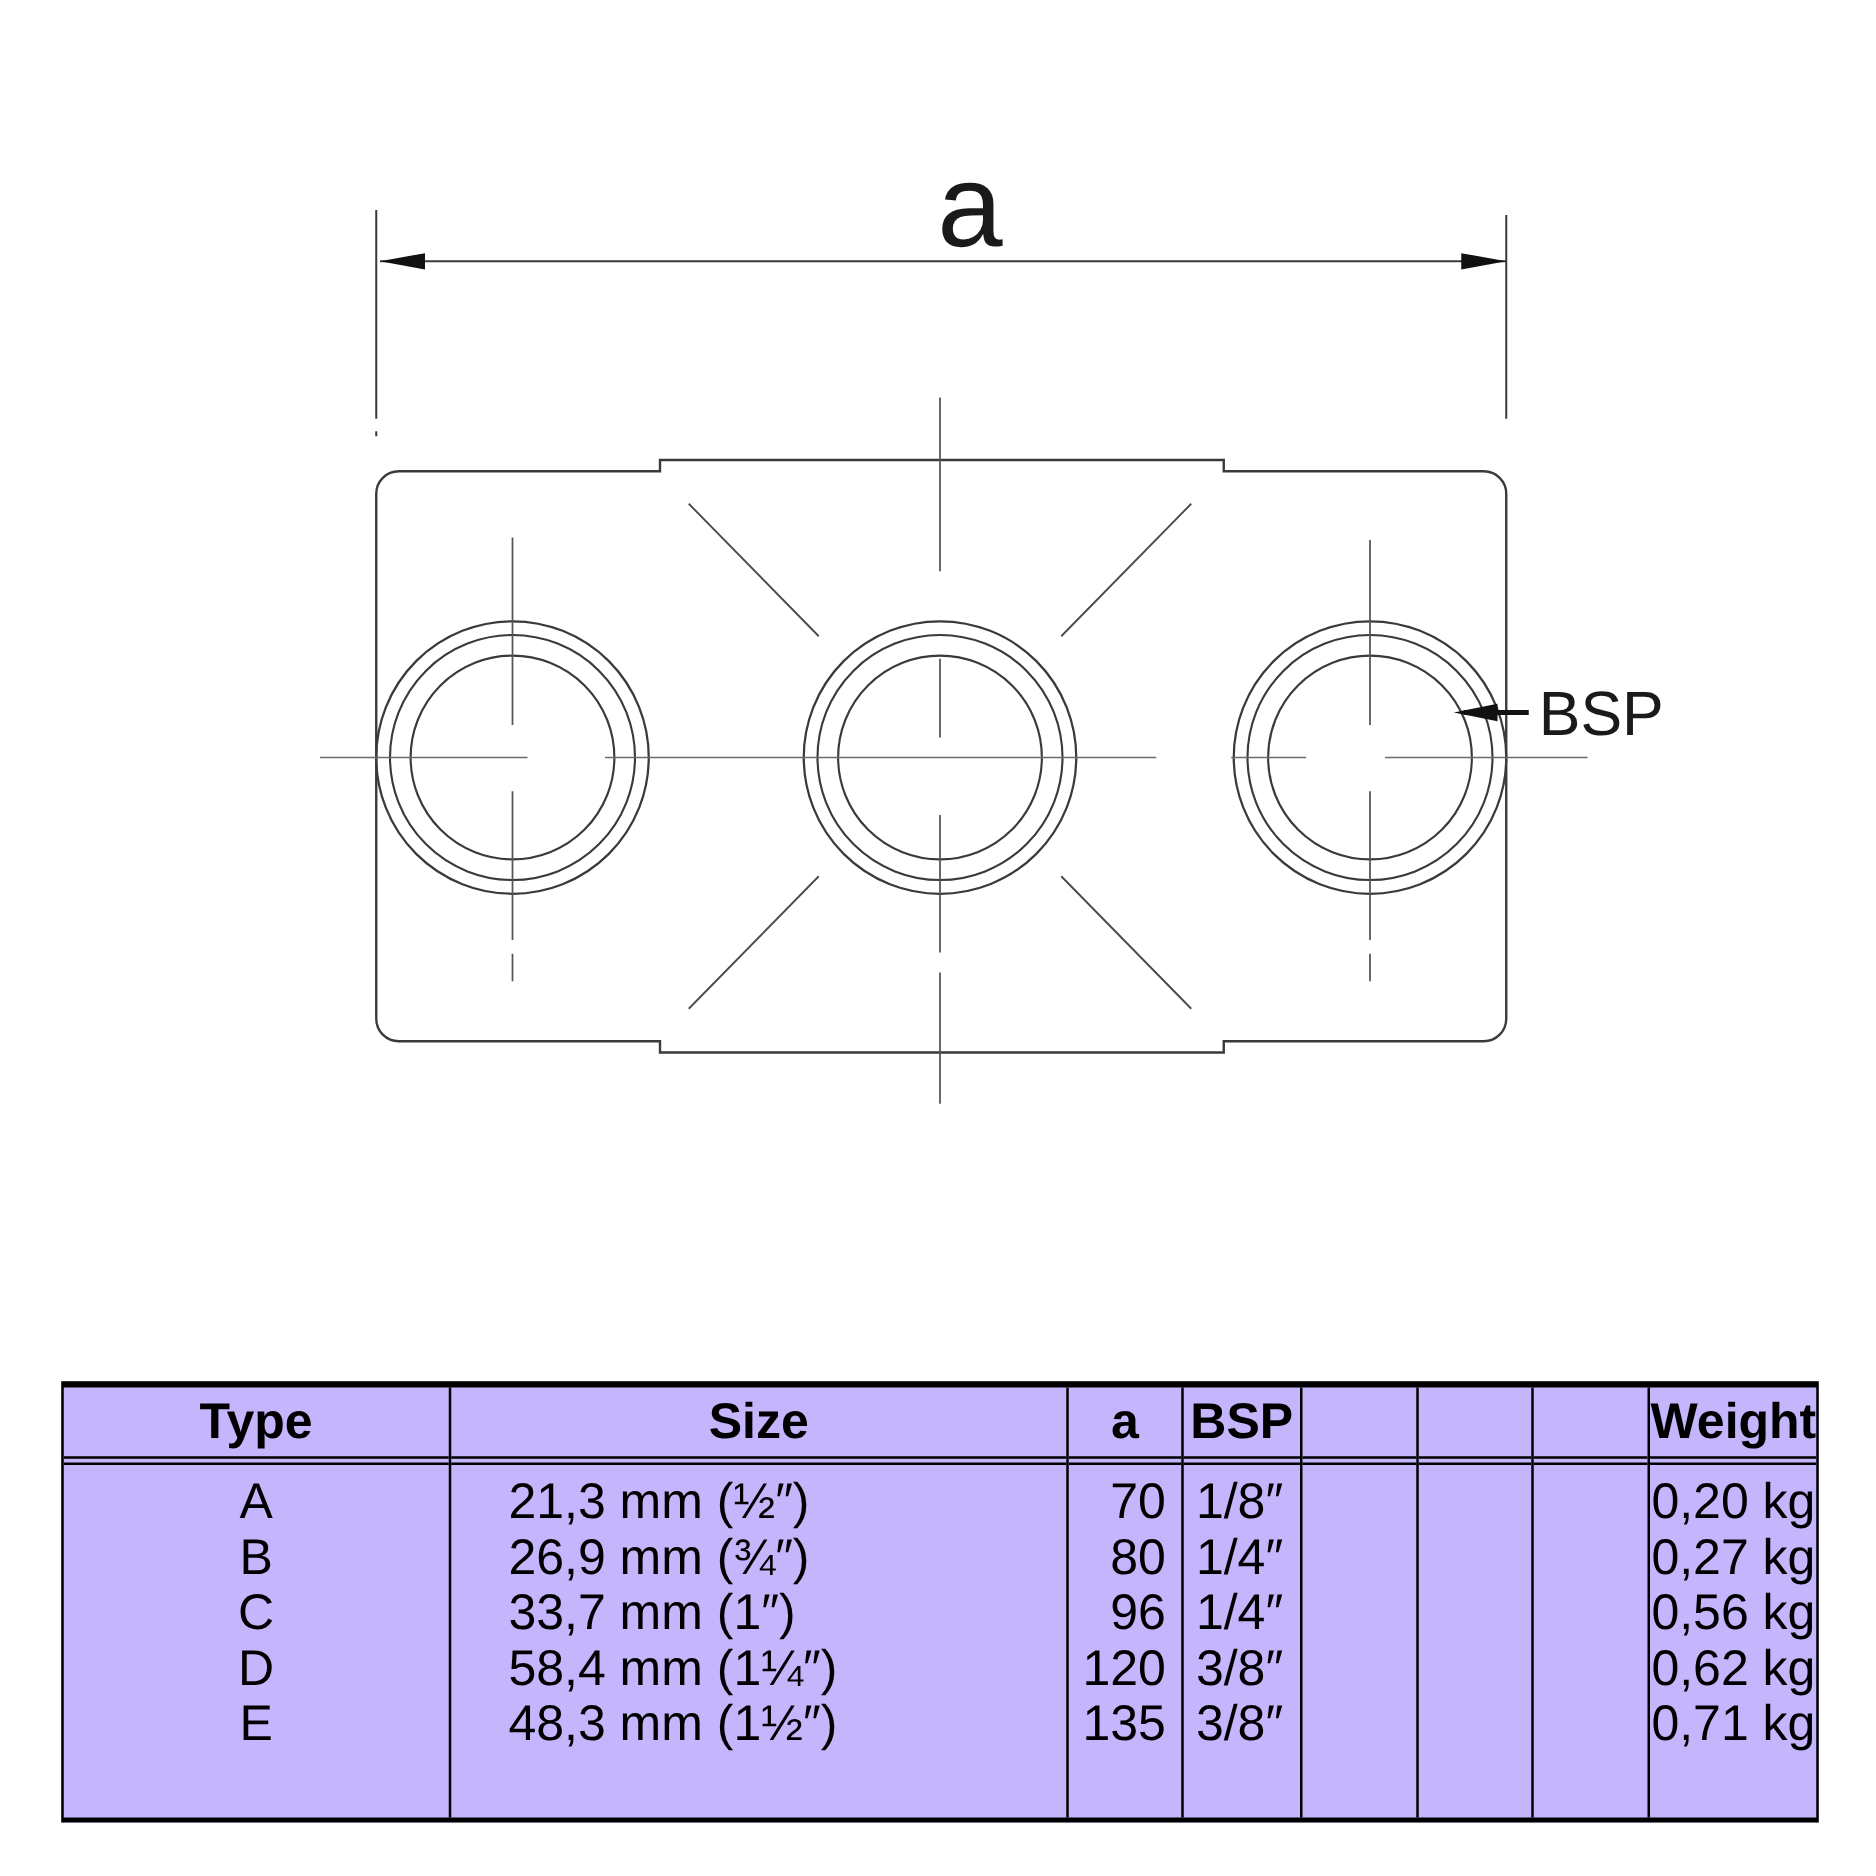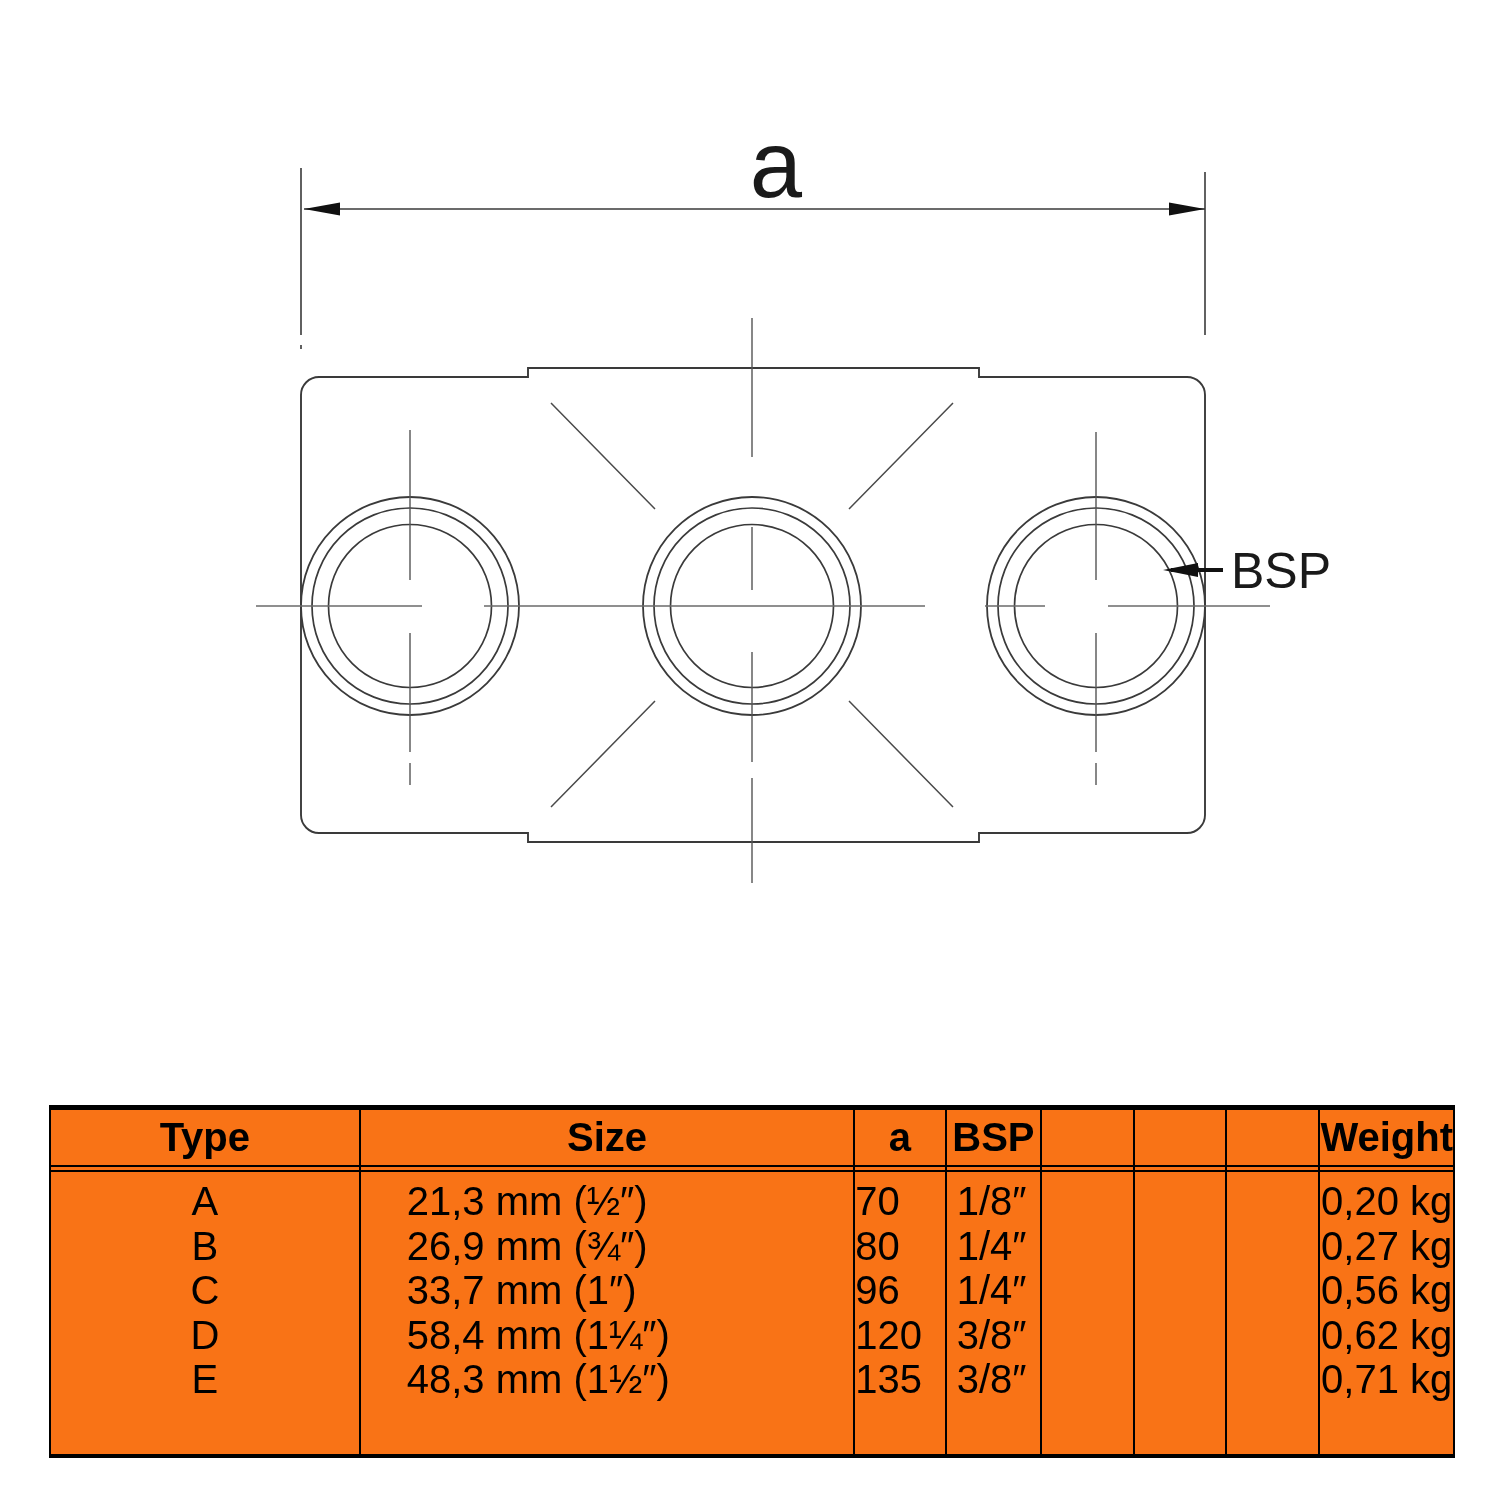--- a/index.html
+++ b/index.html
@@ -27,21 +27,21 @@
     top: 1105px;
     width: 1406px;
     height: 353px;
     box-sizing: border-box;
     border-top: 5px solid #000;
     border-bottom: 4px solid #000;
     border-left: 2px solid #000;
     border-right: 2px solid #000;
     display: flex;
     flex-direction: row;
-    background: #f97316;
+    background: #c4b5fd;
     color: #000;
   }
   .col {
     box-sizing: border-box;
     border-right: 2px solid #000;
     display: flex;
     flex-direction: column;
   }
   .col:last-child { border-right: none; }
   .col-type   { width: 315px; }
@@ -64,21 +64,21 @@
   }
   .cells { padding-top: 7px; }
   .td {
     height: 44.6px;
     line-height: 44.6px;
     font-size: 40px;
     white-space: nowrap;
   }
   .align-center { text-align: center; }
   .align-size   { text-align: left; padding-left: 46px; }
-  .align-a      { text-align: left; padding-right: 2px; }
+  .align-a      { text-align: right; padding-right: 12px; }
   .align-bsp    { text-align: left; padding-left: 10px; }
 </style>
 </head>
 <body>
 
 <div id="page">
 
   <svg id="drawing-svg" width="1501" height="1100" viewBox="0 0 1501 1100">
 
     <path d="M301,168 V335 M301,345 V349" stroke="#3a3a3a" stroke-width="1.6" fill="none"></path>

